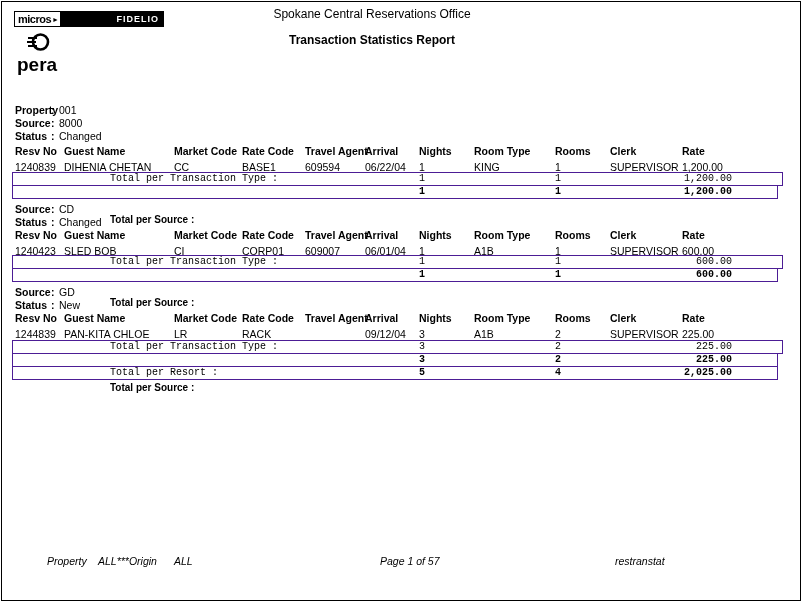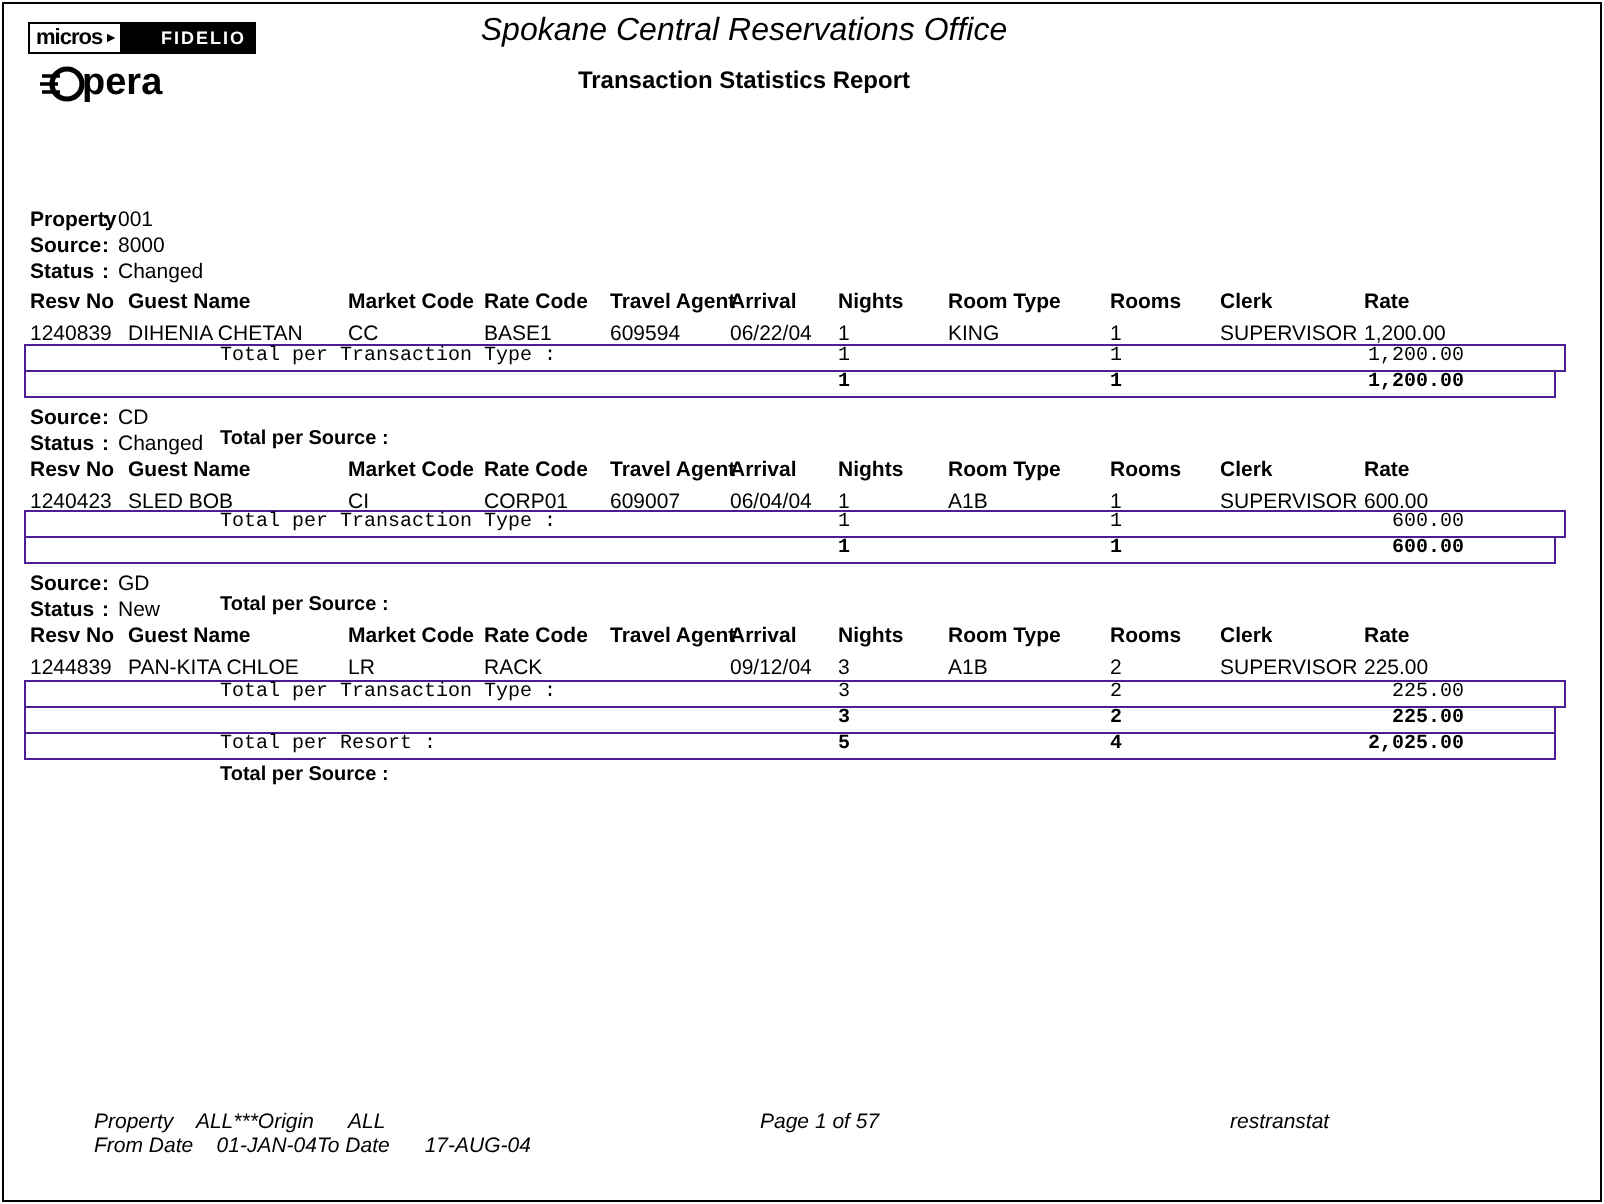--- a/index.html
+++ b/index.html
@@ -10,44 +10,44 @@
     border:1px solid #000;
     background:#fff;
     color:#000;
     font-family:"Liberation Sans",sans-serif;
     overflow:hidden;
   }
   
   .mf-bar{
     position:absolute;left:12px;top:9px;
     display:inline-flex;align-items:stretch;
-    background:#000;height:16px;
+    background:#000;height:16px;gap:36px;
   }
   .mf-micros{
     background:#fff;border:1px solid #000;
     display:flex;align-items:center;
     padding:0 1px 0 3px;
     font-weight:bold;font-size:11px;letter-spacing:-0.5px;
   }
   .mf-arrow{font-size:7px;margin-left:1px;}
   .mf-fidelio{
     color:#fff;display:flex;align-items:center;
     padding:0 5px 0 20px;
     font-weight:bold;font-size:9px;letter-spacing:1px;
   }
   .opera-row{
     position:absolute;left:18px;top:28px;
-    display:flex;align-items:center;
+    display:flex;align-items:center;flex-direction:column;
   }
   .opera-text{font-size:19px;font-weight:600;margin-left:-3px;letter-spacing:0;}
   
   .hdr-center{
     position:absolute;left:100px;top:0;width:540px;text-align:center;
   }
-  .hdr-office{position:absolute;left:0;top:5px;width:540px;font-size:16px;font-style:italic;}
+  .hdr-office{position:absolute;left:0;top:5px;width:540px;font-size:12px;}
   .hdr-title{position:absolute;left:0;top:31px;width:540px;font-size:12px;font-weight:bold;}
   .hdr-datetime{
     position:absolute;right:28px;top:3px;width:90px;text-align:right;
     font-size:10.5px;font-style:italic;
   }
   .hdr-time{margin-top:7px;padding-right:3px;}
   
   .ln{position:absolute;height:13px;font-size:10.5px;white-space:nowrap;}
   .il{position:absolute;left:13px;font-weight:bold;}
   .ic{position:absolute;left:49px;font-weight:bold;}
@@ -190,21 +190,21 @@
     <span class="c col-rooms">Rooms</span>
     <span class="c col-clerk">Clerk</span>
     <span class="c col-rate">Rate</span>
   </div>
   <div class="trow" style="top:243px">
     <span class="c col-resv">1240423</span>
     <span class="c col-guest">SLED BOB</span>
     <span class="c col-market">CI</span>
     <span class="c col-ratecode">CORP01</span>
     <span class="c col-travel">609007</span>
-    <span class="c col-arrival">06/04/04</span>
+    <span class="c col-arrival">06/01/04</span>
     <span class="c col-nights">1</span>
     <span class="c col-roomtype">A1B</span>
     <span class="c col-rooms">1</span>
     <span class="c col-clerk">SUPERVISOR</span>
     <span class="c col-rate">600.00</span>
   </div>
   <div class="tbox w1" style="top:253px">
     <span class="tl">Total per Transaction Type :</span>
     <span class="tn">1</span>
     <span class="trm">1</span>
@@ -266,17 +266,16 @@
     <span class="trt">225.00</span>
   </div>
   <div class="tbox w2 rrow" style="top:364px">
     <span class="tl">Total per Resort :</span>
     <span class="tn">5</span>
     <span class="trm">4</span>
     <span class="trt">2,025.00</span>
   </div>
 
   <div class="ft" style="top:553px;left:45px">Property    ALL***Origin      ALL</div>
-  <div class="ft" style="top:565px;left:45px">From Date    01-JAN-04To Date      17-AUG-04</div>
   <div class="ft" style="top:553px;left:378px">Page 1 of 57</div>
   <div class="ft" style="top:553px;left:613px">restranstat</div>
 
 </div>
 
 </body></html>

